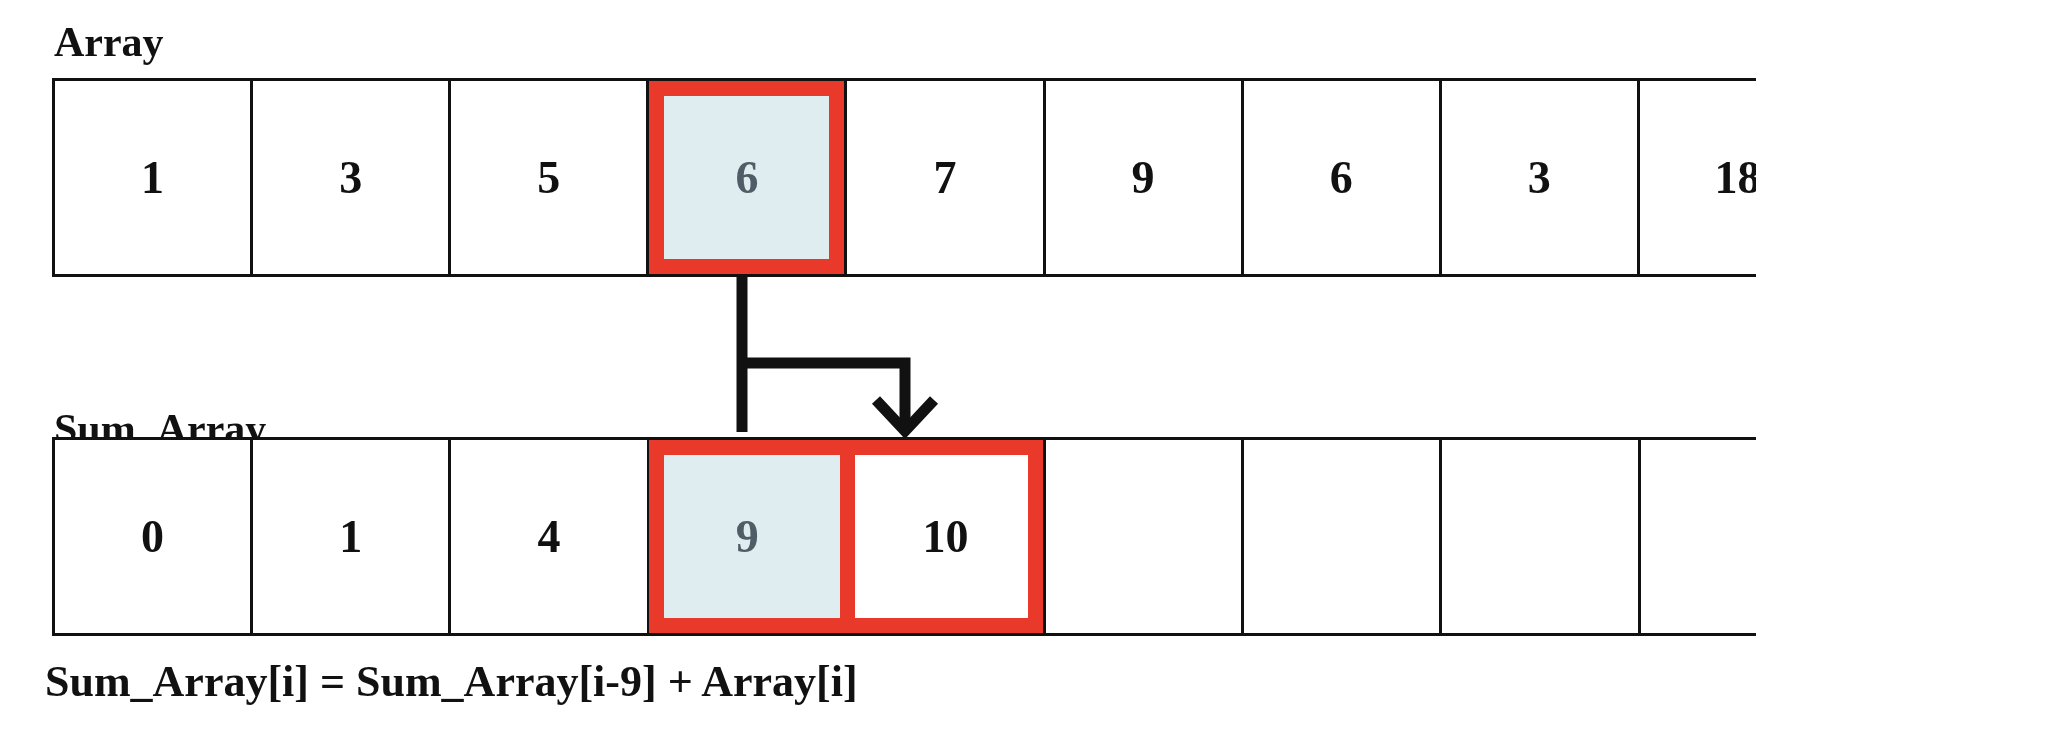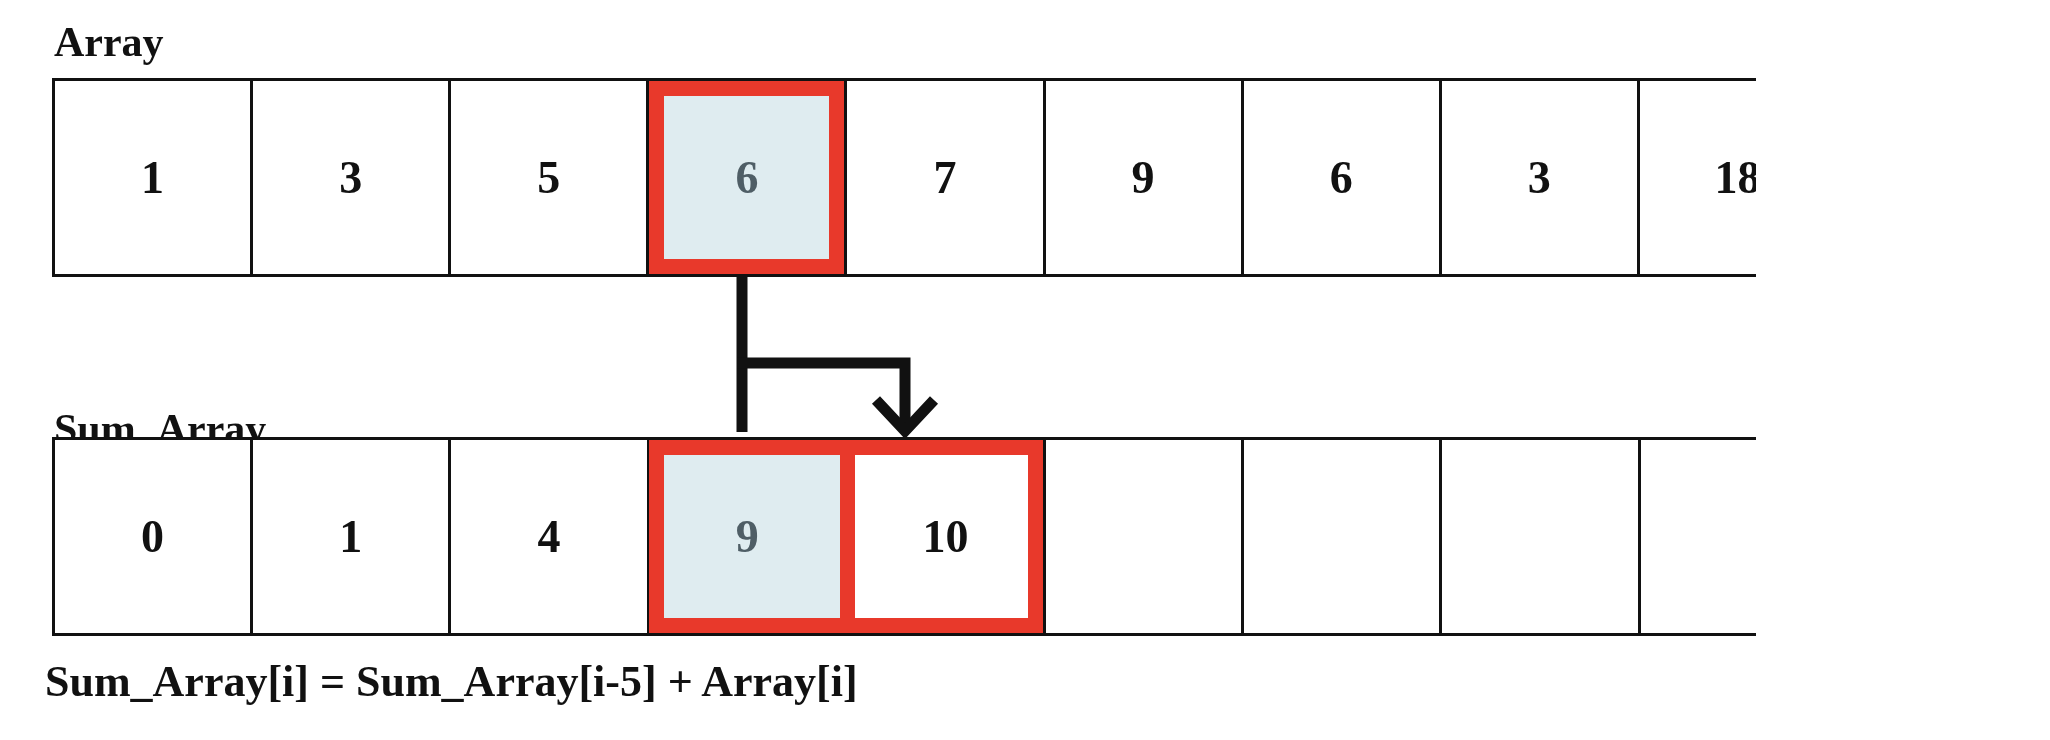--- a/index.html
+++ b/index.html
@@ -149,15 +149,15 @@
         <span></span>
       </div>
     <div class="cell">
         <span></span>
       </div>
   </div>
 
   <div class="red-frame"></div>
   <div class="red-divider"></div>
 
-  <div class="formula">Sum_Array[i] = Sum_Array[i-5] + Array[i]</div>
+  <div class="formula">Sum_Array[i] = Sum_Array[i-9] + Array[i]</div>
 
 </div>
 
 </body></html>

